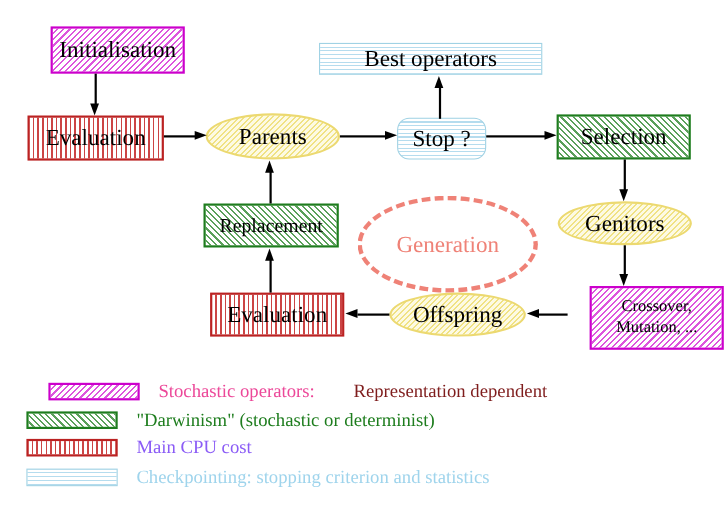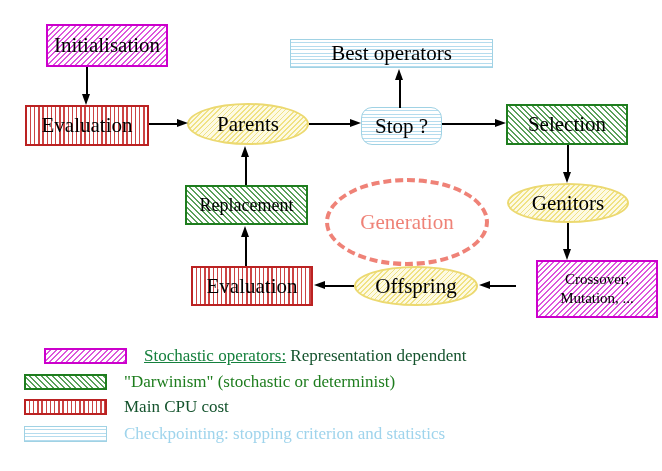--- a/index.html
+++ b/index.html
@@ -54,24 +54,24 @@
   .al { position:absolute; background:#000; }
   .ah { position:absolute; width:0; height:0; }
   .ah-right { border-top:4.5px solid transparent; border-bottom:4.5px solid transparent; border-left:11px solid #000; }
   .ah-left  { border-top:4.5px solid transparent; border-bottom:4.5px solid transparent; border-right:11px solid #000; }
   .ah-up    { border-left:4.5px solid transparent; border-right:4.5px solid transparent; border-bottom:11px solid #000; }
   .ah-down  { border-left:4.5px solid transparent; border-right:4.5px solid transparent; border-top:11px solid #000; }
   
   .legend-row { position:absolute; left:24px; display:flex; align-items:center; }
   .swatch { width:83px; height:16px; box-sizing:border-box; flex:0 0 auto; }
   .legend-text { margin-left:17px; font-size:17px; white-space:nowrap; }
-  .c-magenta { color:#15803d;text-decoration:underline; }
-  .c-gold    { color:#14532d; }
+  .c-magenta { color:#ec4899; }
+  .c-gold    { color:#7f1d1d;margin-left:31px; }
   .c-green   { color:#1e7d1e; }
-  .c-red     { color:#14532d; }
+  .c-red     { color:#8b5cf6; }
   .c-blue    { color:#9fd4ec; }
 </style>
 </head>
 <body>
 
 <div id="canvas">
 
   <div class="node p-stochastic" id="n-init">Initialisation</div>
 
   <div class="node p-checkpoint" id="n-best">Best operators</div>

